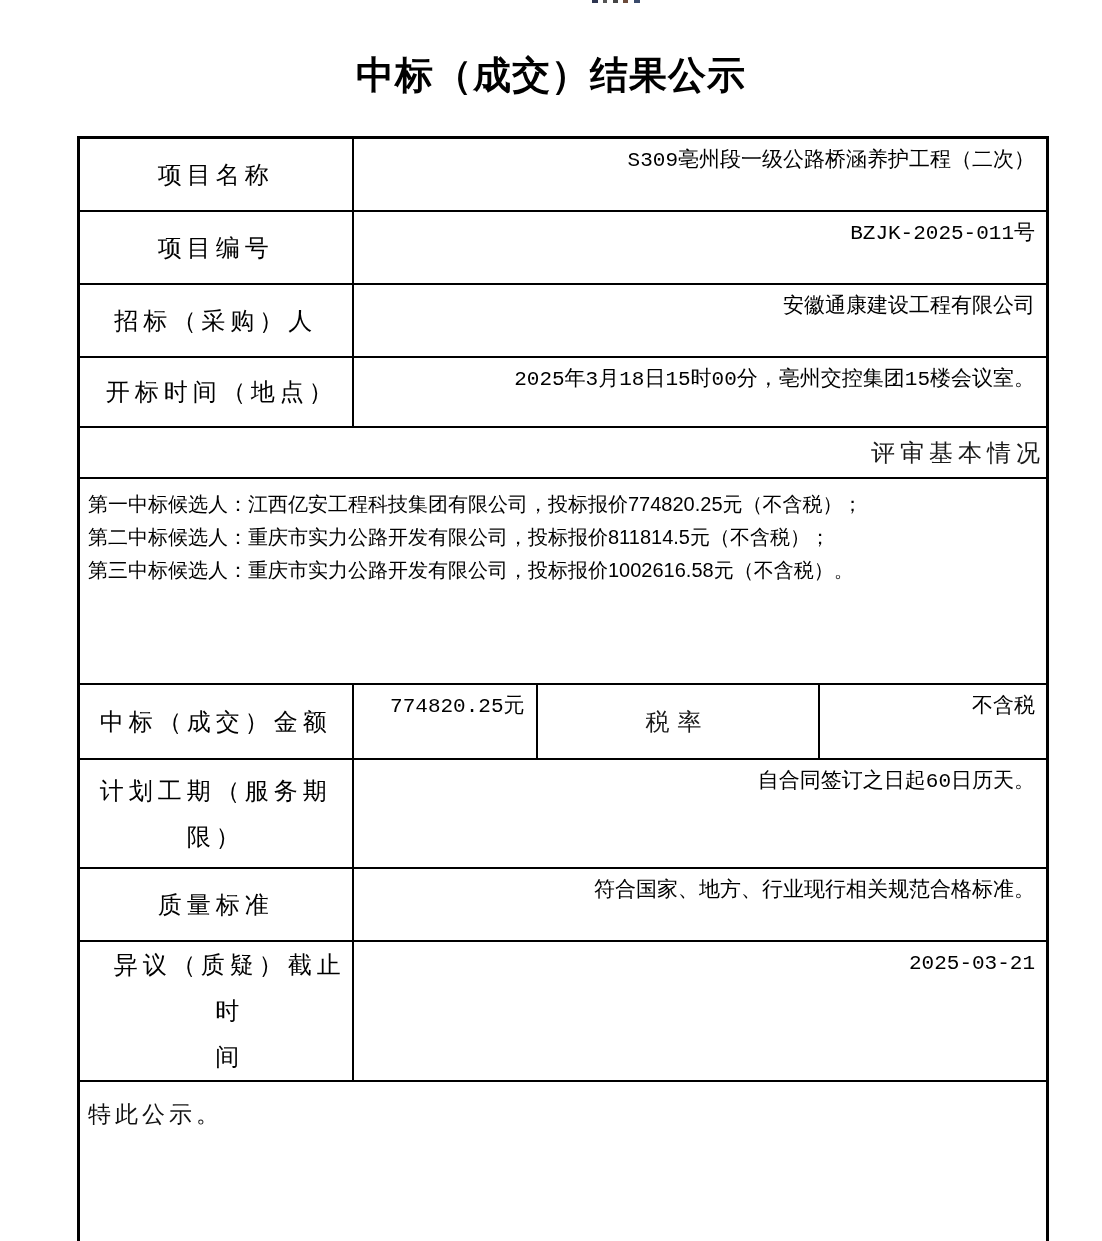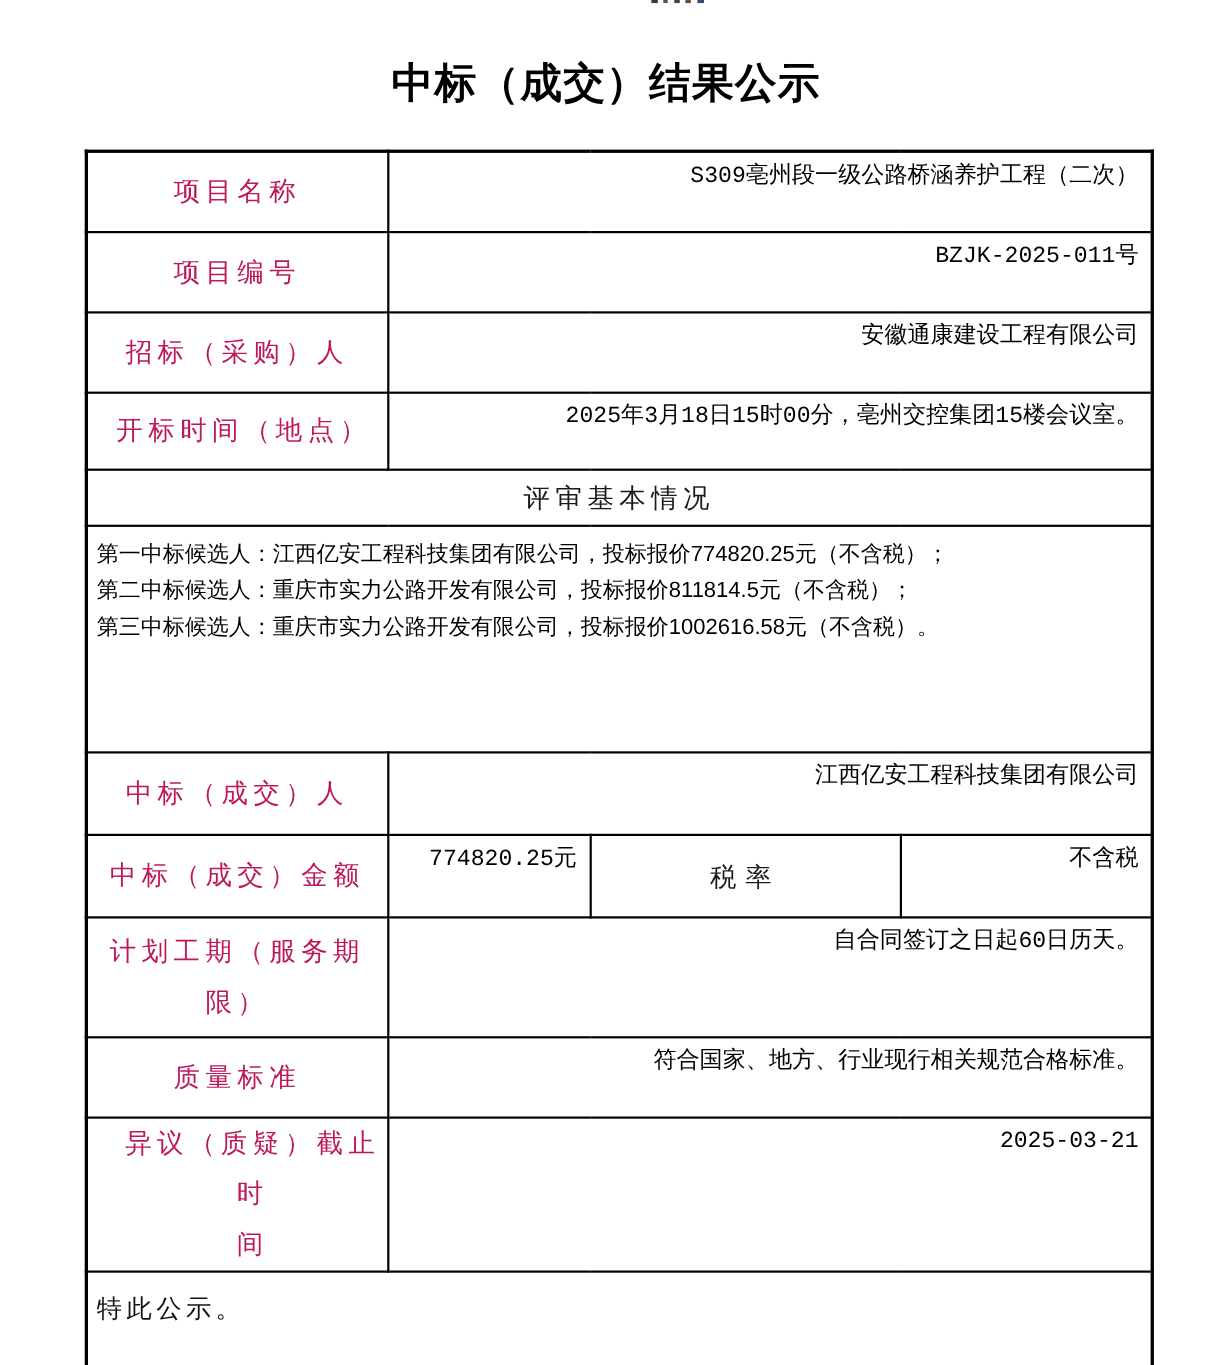--- a/index.html
+++ b/index.html
@@ -23,32 +23,32 @@
 
   table.main{
     position:absolute;left:77px;top:136px;width:969px;
     border-collapse:collapse;table-layout:fixed;
     border:3px solid #000;
   }
   td{border:2px solid #000;overflow:hidden;}
 
   td.lbl{
     font-family:"Liberation Serif","DejaVu Serif",serif;
-    font-size:24px;color:#be185d;text-align:center;vertical-align:middle;
+    font-size:24px;color:#000000;text-align:center;vertical-align:middle;
     letter-spacing:5px;line-height:46px;white-space:pre-line;
     padding:0 4px;font-weight:400;
   }
   td.val{
     font-family:Liberation Mono, monospace;
     font-size:21px;color:#000;text-align:right;vertical-align:top;
     padding:8px 11px;line-height:28px;
   }
   td.section-hdr{
     font-family:"Liberation Serif","DejaVu Serif",serif;
-    font-size:24px;color:#1a1a1a;text-align:center;vertical-align:middle;
+    font-size:24px;color:#1a1a1a;text-align:right;vertical-align:middle;
     letter-spacing:5px;
     margin-left:19px;
   }
   td.candidates{
     font-family:"Liberation Sans","DejaVu Sans",sans-serif;
     font-size:20px;color:#000;text-align:left;vertical-align:top;
     padding:9px 8px;line-height:33px;
   }
   td.tax-lbl{
     font-family:"Liberation Serif","DejaVu Serif",serif;
@@ -108,24 +108,20 @@
       <td class="section-hdr" colspan="4">评审基本情况</td>
     </tr>
     <tr class="h186">
       <td class="candidates" colspan="4">
         <div>第一中标候选人：江西亿安工程科技集团有限公司，投标报价774820.25元（不含税）；</div>
         <div>第二中标候选人：重庆市实力公路开发有限公司，投标报价811814.5元（不含税）；</div>
         <div>第三中标候选人：重庆市实力公路开发有限公司，投标报价1002616.58元（不含税）。</div>
       </td>
     </tr>
     <tr class="h57">
-      <td class="lbl">中标（成交）人</td>
-      <td class="val" colspan="3">江西亿安工程科技集团有限公司</td>
-    </tr>
-    <tr class="h57">
       <td class="lbl">中标（成交）金额</td>
       <td class="val">774820.25元</td>
       <td class="tax-lbl">税率</td>
       <td class="val">不含税</td>
     </tr>
     <tr class="h91">
       <td class="lbl">计划工期（服务期
 限）</td>
       <td class="val" colspan="3">自合同签订之日起60日历天。</td>
     </tr>

